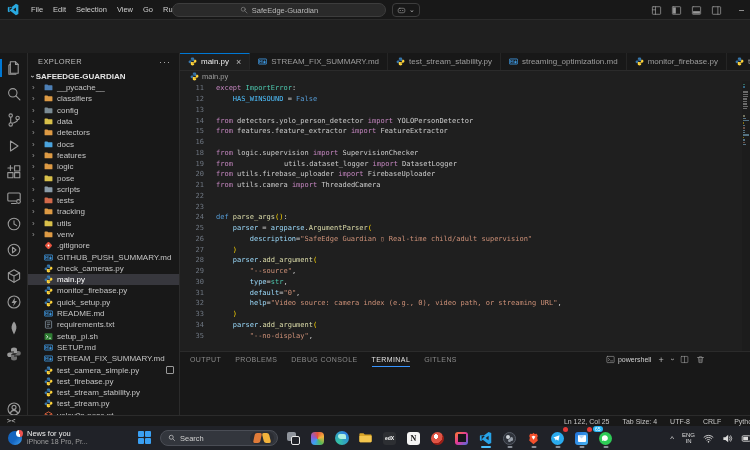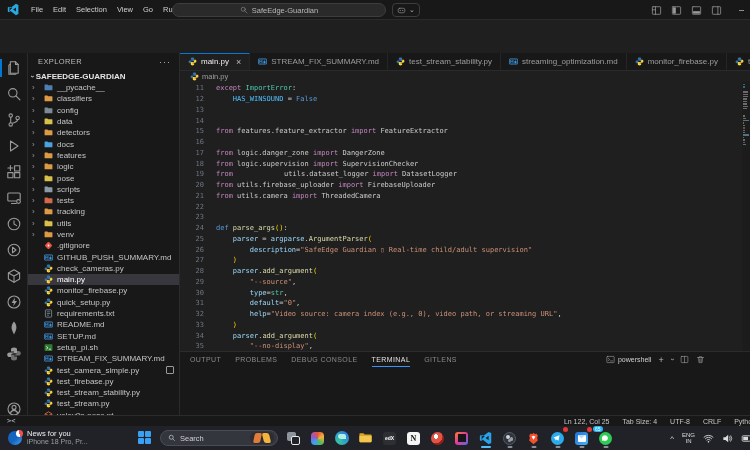--- a/index.html
+++ b/index.html
@@ -462,54 +462,54 @@
               <svg xmlns="http://www.w3.org/2000/svg" width="9" height="9" viewBox="0 0 16 16">
                 <path fill="#3776ab" d="M8 1C6 1 5 1.8 5 3v2h3v1H3.5C2 6 1 7 1 8.5S2 11 3.5 11H5V9.5C5 8 6 7 7.5 7H11V3c0-1.2-1-2-3-2z"></path>
                 <path fill="#ffd43b" d="M8 15c2 0 3-.8 3-2v-2H8v-1h4.5c1.5 0 2.5-1 2.5-2.5S14 5 12.5 5H11v1.5C11 8 10 9 8.5 9H5v4c0 1.2 1 2 3 2z"></path>
               </svg>
             </span>
             <span>quick_setup.py</span>
           </div>
           <div class="row">
             <span class="ficon">
               <svg xmlns="http://www.w3.org/2000/svg" width="9" height="9" viewBox="0 0 16 16">
-                <rect x="2.5" y="1.5" width="11" height="13" rx="1" fill="none" stroke="#8a9ba8" stroke-width="1.3"></rect>
-                <path d="M5 5h6M5 8h6M5 11h4" stroke="#8a9ba8" stroke-width="1.2"></path>
-              </svg>
-            </span>
-            <span>requirements.txt</span>
-          </div>
-          <div class="row">
-            <span class="ficon">
-              <svg xmlns="http://www.w3.org/2000/svg" width="9" height="9" viewBox="0 0 16 16">
                 <rect x="0.5" y="3.5" width="15" height="9" rx="1.5" fill="none" stroke="#42a5f5" stroke-width="1.4"></rect>
                 <path d="M3 10.5V6l2 2.2L7 6v4.5" stroke="#42a5f5" stroke-width="1.4" fill="none"></path>
                 <path d="M11.5 6v2.5M9.6 8.5h3.8L11.5 11z" stroke="#42a5f5" stroke-width="1.2" fill="#42a5f5"></path>
               </svg>
             </span>
             <span>README.md</span>
           </div>
           <div class="row">
             <span class="ficon">
               <svg xmlns="http://www.w3.org/2000/svg" width="9" height="9" viewBox="0 0 16 16">
+                <rect x="2.5" y="1.5" width="11" height="13" rx="1" fill="none" stroke="#8a9ba8" stroke-width="1.3"></rect>
+                <path d="M5 5h6M5 8h6M5 11h4" stroke="#8a9ba8" stroke-width="1.2"></path>
+              </svg>
+            </span>
+            <span>requirements.txt</span>
+          </div>
+          <div class="row">
+            <span class="ficon">
+              <svg xmlns="http://www.w3.org/2000/svg" width="9" height="9" viewBox="0 0 16 16">
+                <rect x="1" y="2" width="14" height="12" rx="1.5" fill="#2e7d32"></rect>
+                <path d="M4 6l3 2.5L4 11M8.5 11h4" stroke="#fff" stroke-width="1.4" fill="none"></path>
+              </svg>
+            </span>
+            <span>setup_pi.sh</span>
+          </div>
+          <div class="row">
+            <span class="ficon">
+              <svg xmlns="http://www.w3.org/2000/svg" width="9" height="9" viewBox="0 0 16 16">
                 <rect x="0.5" y="3.5" width="15" height="9" rx="1.5" fill="none" stroke="#42a5f5" stroke-width="1.4"></rect>
                 <path d="M3 10.5V6l2 2.2L7 6v4.5" stroke="#42a5f5" stroke-width="1.4" fill="none"></path>
                 <path d="M11.5 6v2.5M9.6 8.5h3.8L11.5 11z" stroke="#42a5f5" stroke-width="1.2" fill="#42a5f5"></path>
               </svg>
             </span>
             <span>SETUP.md</span>
-          </div>
-          <div class="row">
-            <span class="ficon">
-              <svg xmlns="http://www.w3.org/2000/svg" width="9" height="9" viewBox="0 0 16 16">
-                <rect x="1" y="2" width="14" height="12" rx="1.5" fill="#2e7d32"></rect>
-                <path d="M4 6l3 2.5L4 11M8.5 11h4" stroke="#fff" stroke-width="1.4" fill="none"></path>
-              </svg>
-            </span>
-            <span>setup_pi.sh</span>
           </div>
           <div class="row">
             <span class="ficon">
               <svg xmlns="http://www.w3.org/2000/svg" width="9" height="9" viewBox="0 0 16 16">
                 <rect x="0.5" y="3.5" width="15" height="9" rx="1.5" fill="none" stroke="#42a5f5" stroke-width="1.4"></rect>
                 <path d="M3 10.5V6l2 2.2L7 6v4.5" stroke="#42a5f5" stroke-width="1.4" fill="none"></path>
                 <path d="M11.5 6v2.5M9.6 8.5h3.8L11.5 11z" stroke="#42a5f5" stroke-width="1.2" fill="#42a5f5"></path>
               </svg>
             </span>
             <span>STREAM_FIX_SUMMARY.md</span>
@@ -651,31 +651,28 @@
             <div class="cl">
               <span class="ln">12</span>
               <span class="ct"><span style="color: rgb(204, 204, 204);">    </span><span style="color: rgb(79, 193, 255);">HAS_WINSOUND</span><span style="color: rgb(204, 204, 204);"> = </span><span style="color: rgb(86, 156, 214);">False</span></span>
             </div>
             <div class="cl">
               <span class="ln">13</span>
               <span class="ct"></span>
             </div>
             <div class="cl">
               <span class="ln">14</span>
+              <span class="ct"><span style="color: rgb(197, 134, 192);">from </span><span style="color: rgb(204, 204, 204);">detectors.yolo_person_detector </span><span style="color: rgb(197, 134, 192);">import </span><span style="color: rgb(204, 204, 204);">YOLOPersonDetector</span></span>
             </div>
             <div class="cl">
               <span class="ln">15</span>
               <span class="ct"><span style="color: rgb(197, 134, 192);">from </span><span style="color: rgb(204, 204, 204);">features.feature_extractor </span><span style="color: rgb(197, 134, 192);">import </span><span style="color: rgb(204, 204, 204);">FeatureExtractor</span></span>
             </div>
             <div class="cl">
               <span class="ln">16</span>
-            </div>
-            <div class="cl">
-              <span class="ln">17</span>
-              <span class="ct"><span style="color: rgb(197, 134, 192);">from </span><span style="color: rgb(204, 204, 204);">logic.danger_zone </span><span style="color: rgb(197, 134, 192);">import </span><span style="color: rgb(204, 204, 204);">DangerZone</span></span>
             </div>
             <div class="cl">
               <span class="ln">18</span>
               <span class="ct"><span style="color: rgb(197, 134, 192);">from </span><span style="color: rgb(204, 204, 204);">logic.supervision </span><span style="color: rgb(197, 134, 192);">import </span><span style="color: rgb(204, 204, 204);">SupervisionChecker</span></span>
             </div>
             <div class="cl">
               <span class="ln">19</span>
               <span class="ct"><span style="color: rgb(197, 134, 192);">from </span><span style="color: rgb(204, 204, 204); padding-left: 47px;">utils.dataset_logger </span><span style="color: rgb(197, 134, 192);">import </span><span style="color: rgb(204, 204, 204);">DatasetLogger</span></span>
             </div>
             <div class="cl">

